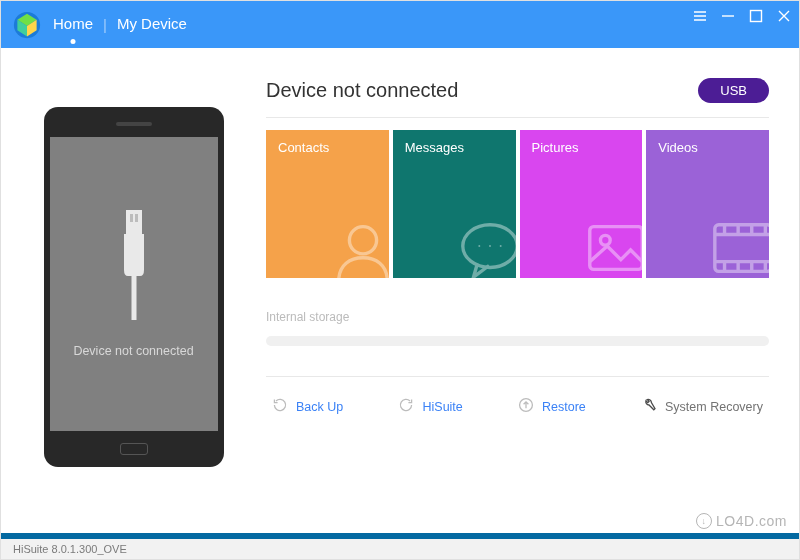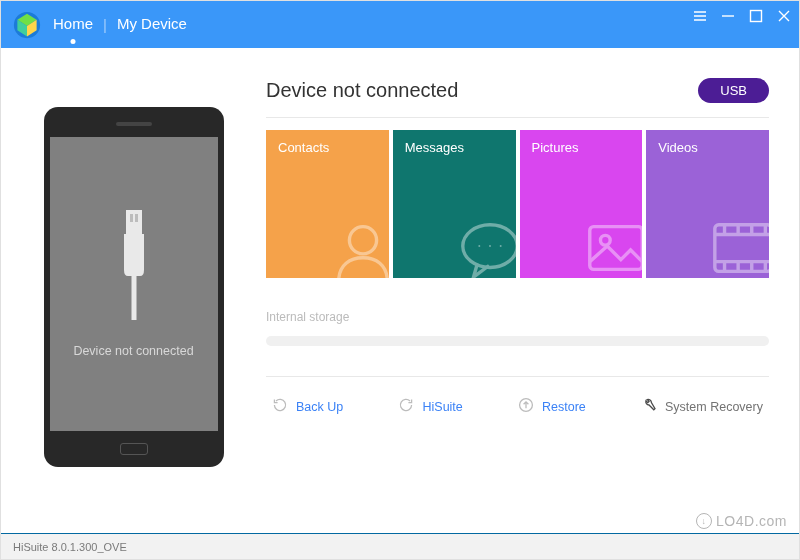--- a/index.html
+++ b/index.html
@@ -34,21 +34,21 @@
   .storage-row { display:flex; gap:40px; margin-top:32px; }
   .storage { flex:1; }
   .storage-label { font-size:12px; color:#bbb; margin-bottom:12px; }
   .storage-bar { height:10px; background:#f0f0f0; border-radius:5px; }
   .divider2 { height:1px; background:#e8e8e8; margin: 30px 0 0 0; }
   .bottom-actions { display:flex; justify-content:space-between; padding: 20px 6px 0 6px; }
   .action { display:flex; align-items:center; gap:8px; font-size:12.5px; color:#3b82f6; cursor:pointer; }
   .action svg { width:16px; height:16px; stroke:#bcbcbc; stroke-width:1.6; fill:none; }
   .action.active { color:#737373; }
   .action.active svg { stroke:#4a4a4a; }
-  .statusbar { position:absolute; left:0; right:0; bottom:0; height:26px; background:#f2f2f2; border-top:1px solid #0369a1; display:flex; align-items:center; padding:0 12px; font-size:11px; color:#7a7a7a; }
+  .statusbar { position:absolute; left:0; right:0; bottom:0; height:26px; background:#f2f2f2; border-top:6px solid #0369a1; display:flex; align-items:center; padding:0 12px; font-size:11px; color:#7a7a7a; }
   .watermark { position:absolute; right:12px; bottom:30px; font-size:14px; color:#b5b5b5; font-weight:500; display:flex; align-items:center; gap:4px; letter-spacing:0.5px;}
   .watermark-circle { width:16px; height:16px; border:1.5px solid #b5b5b5; border-radius:50%; display:flex; align-items:center; justify-content:center; font-size:9px; }
 </style>
 </head>
 <body>
 
 <div class="window">
 
   <div class="titlebar">
     <div class="logo">

